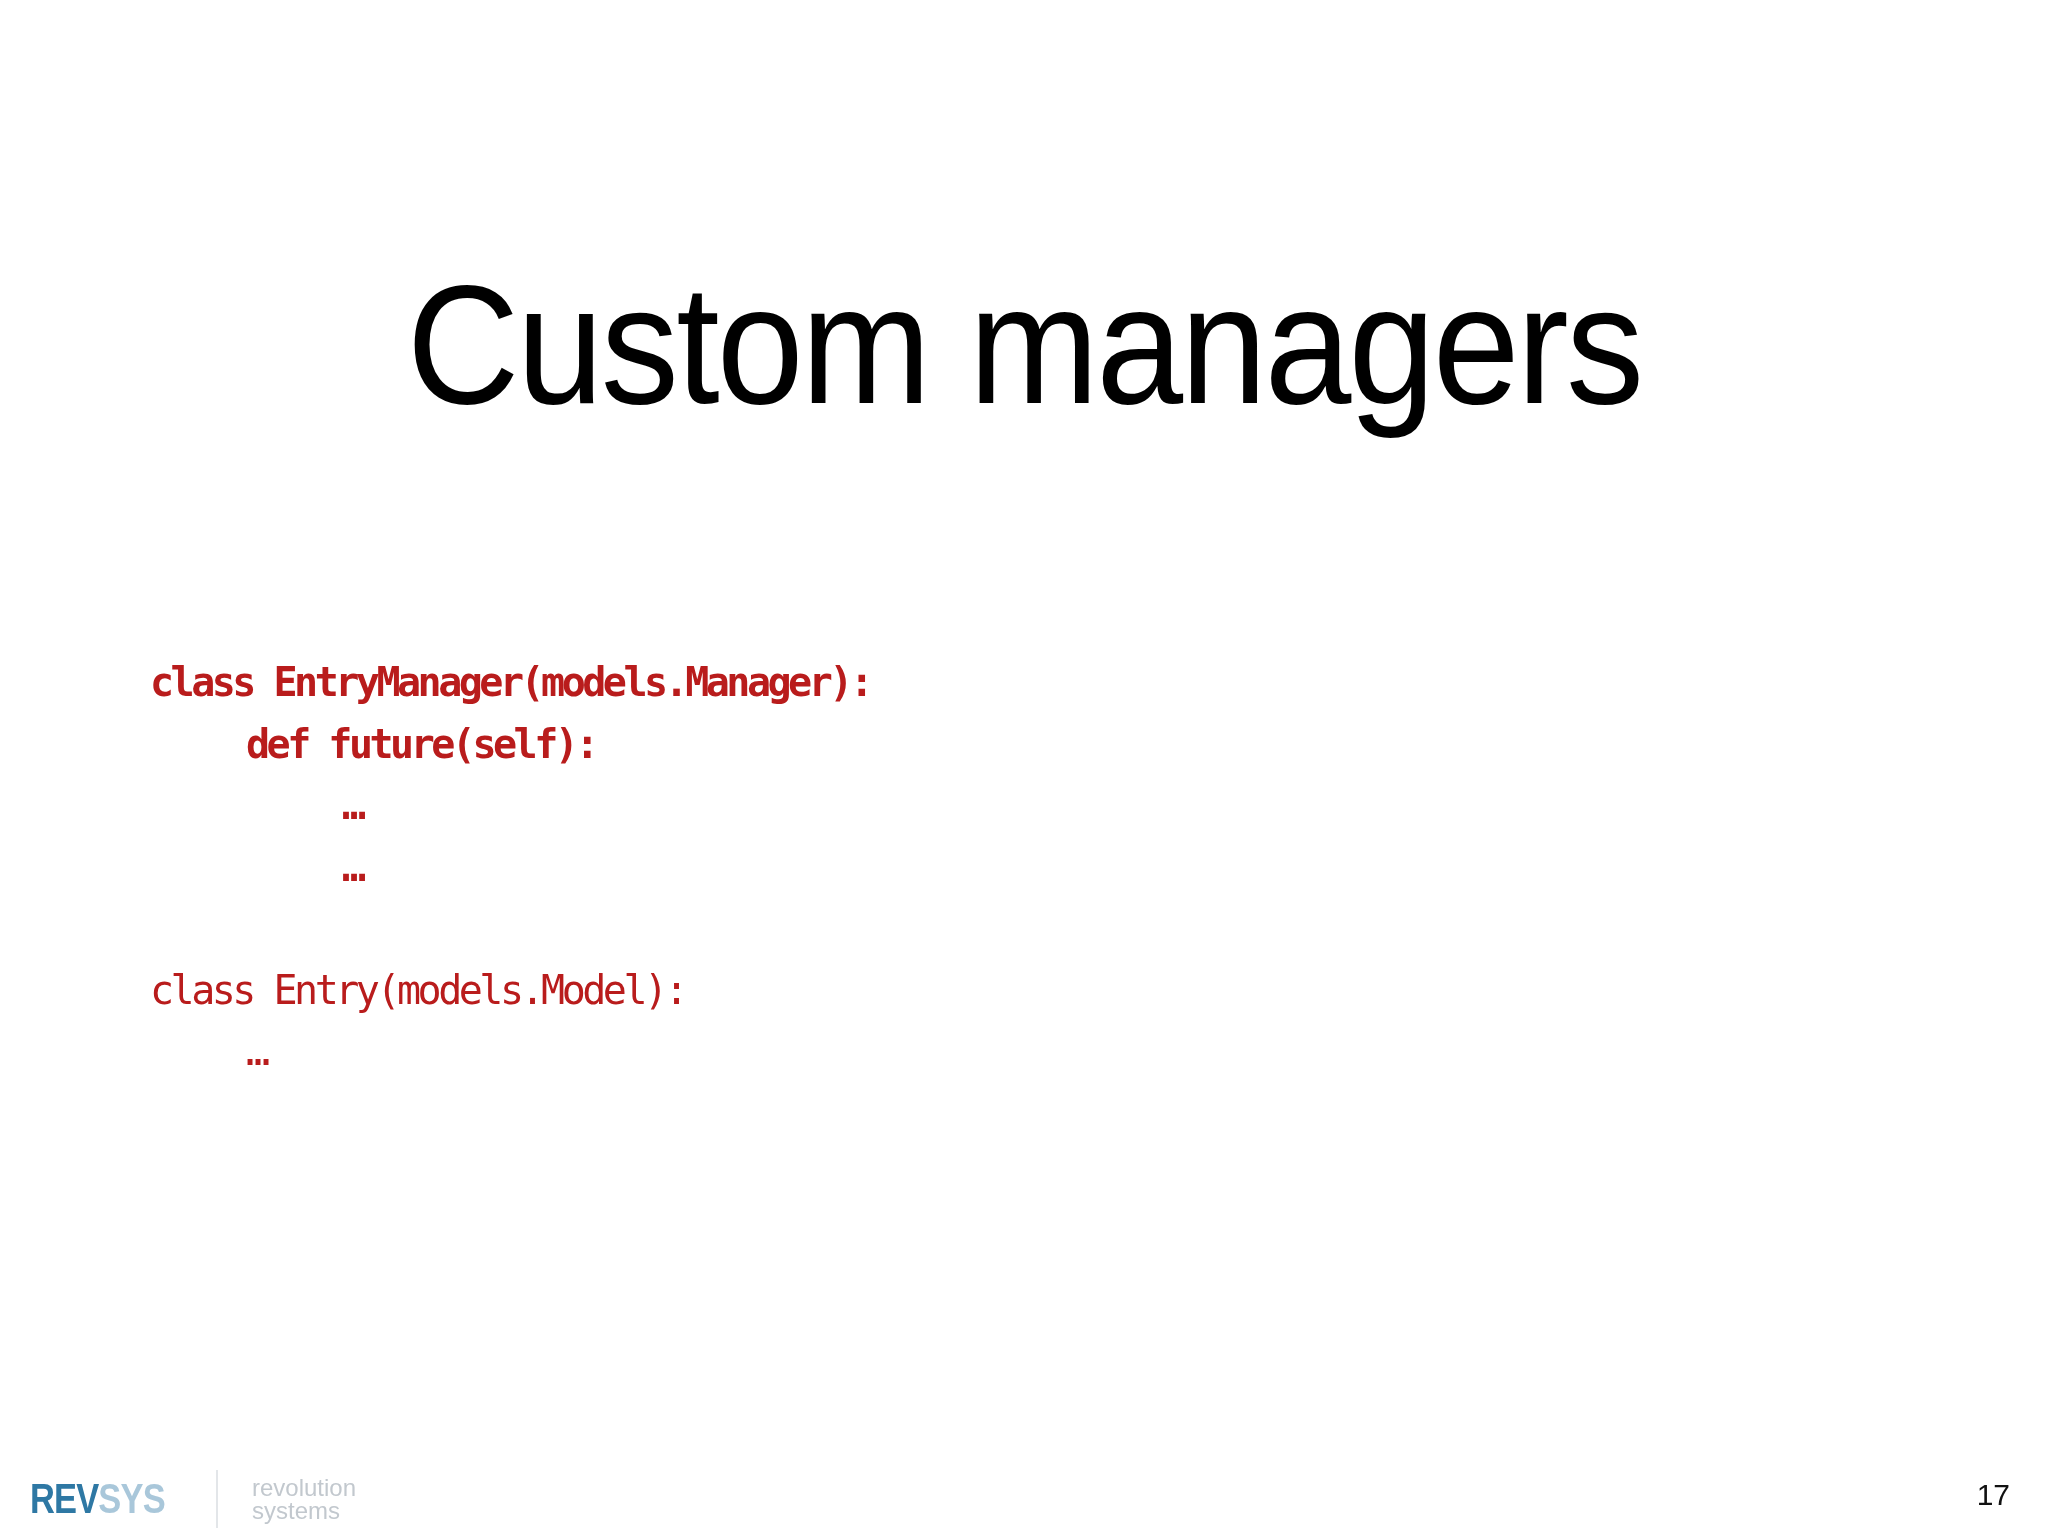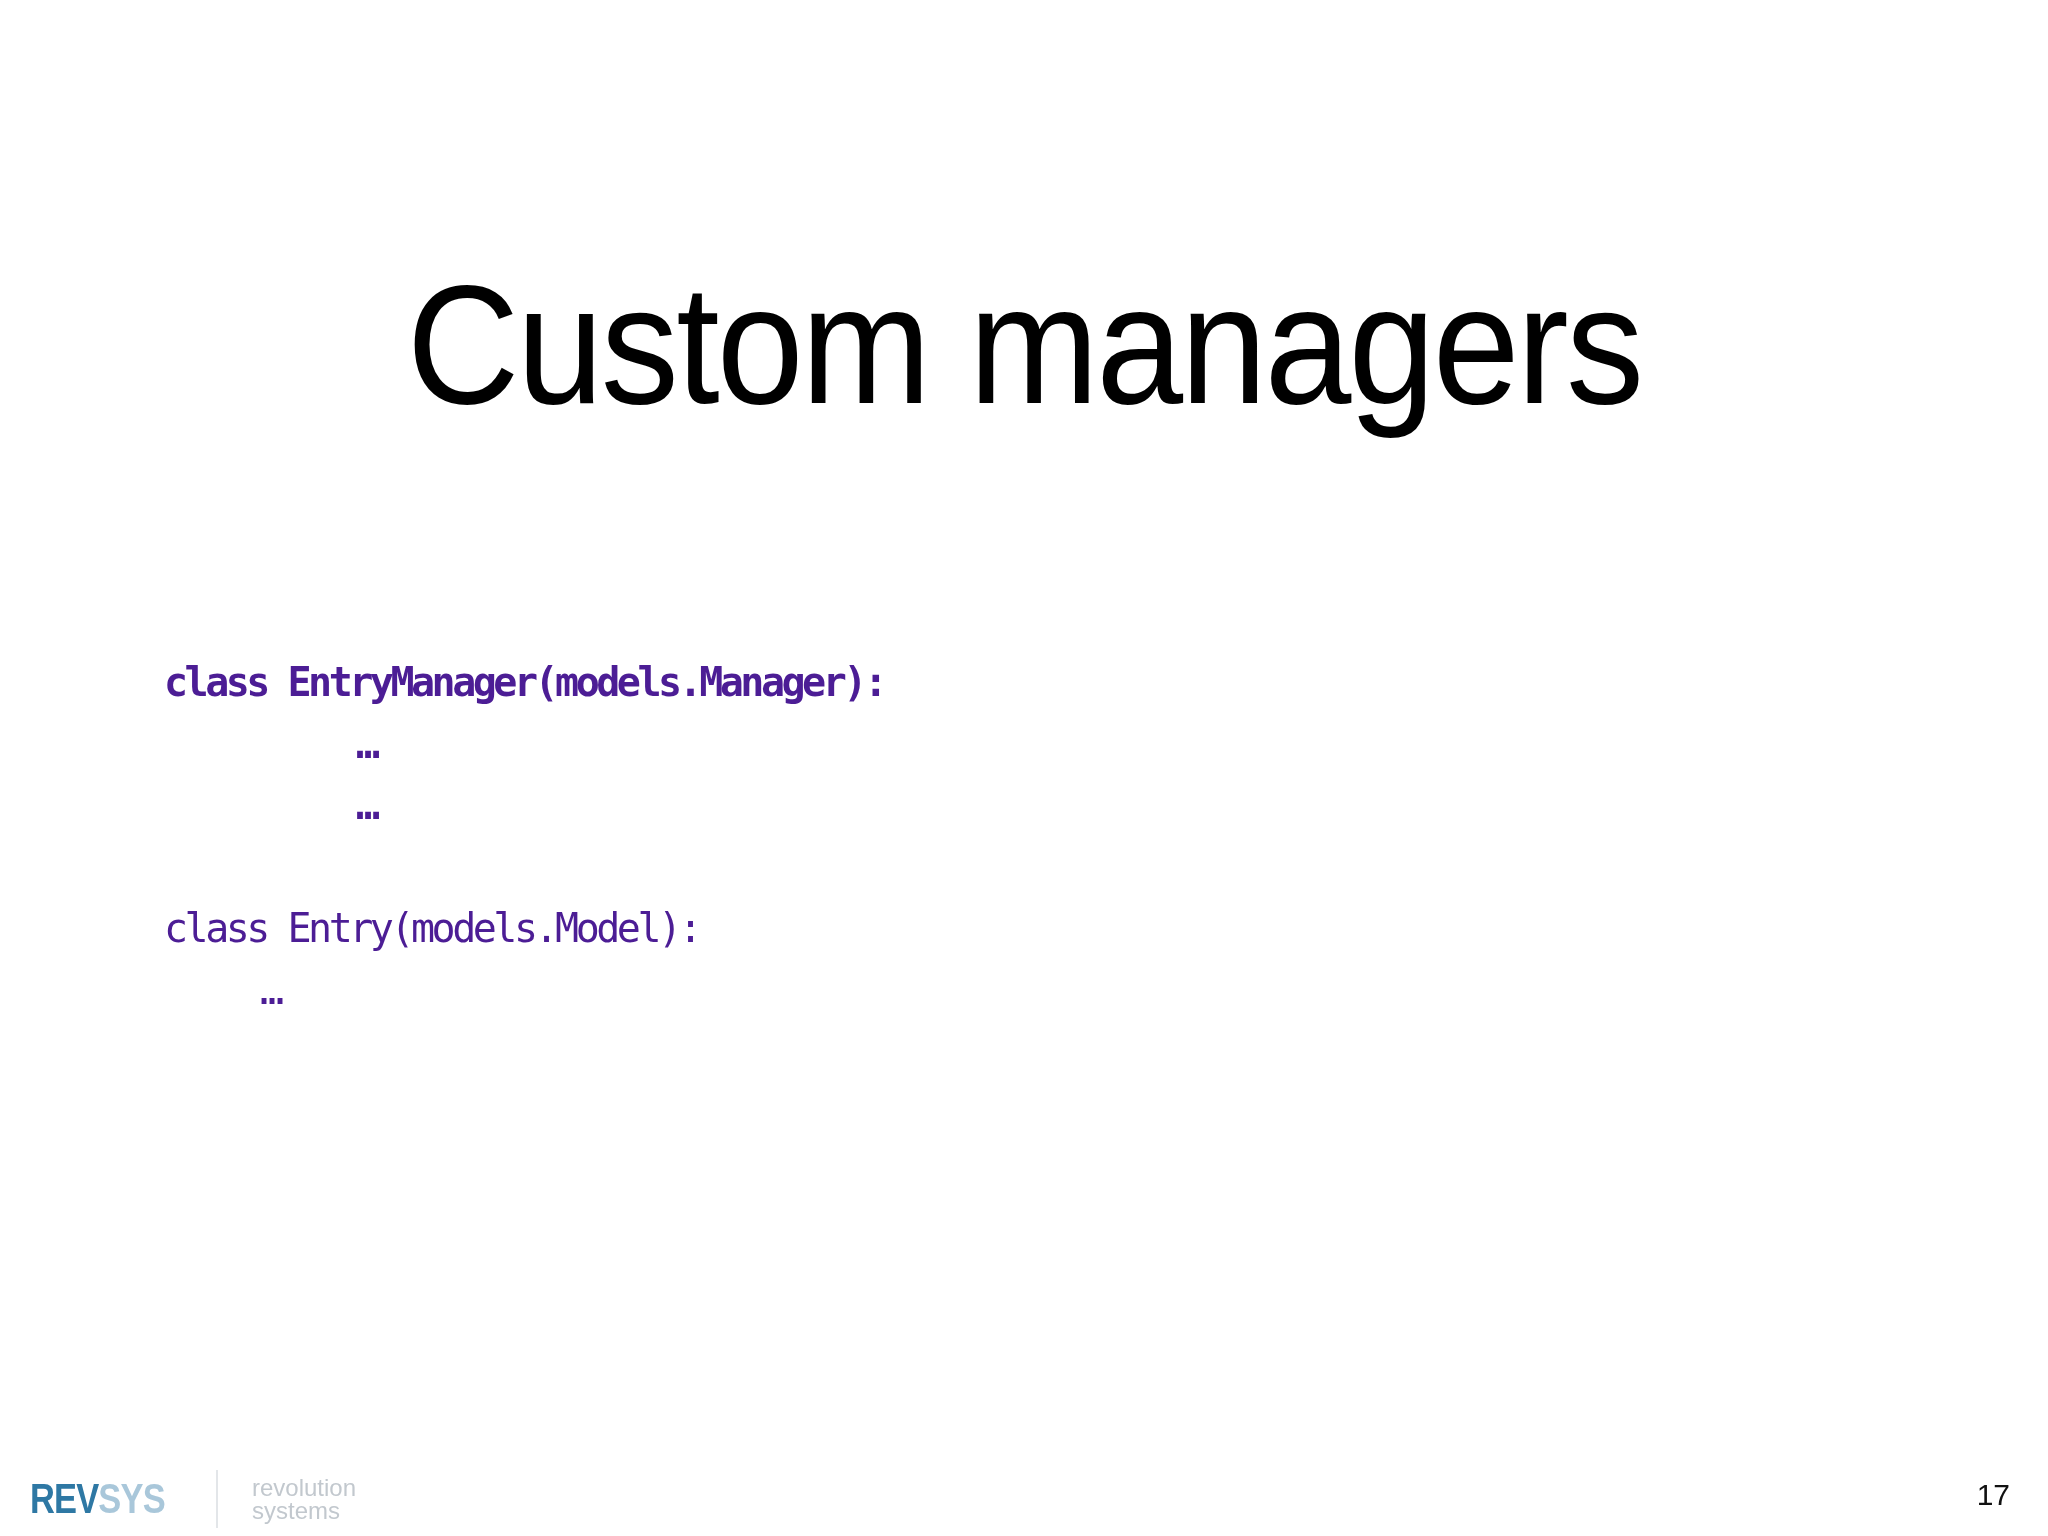--- a/index.html
+++ b/index.html
@@ -9,25 +9,25 @@
       font-family: "Liberation Sans", sans-serif; color: #000;
     }
     .title {
       position: absolute; left: 0; right: 0; top: 148px;
       text-align: center; font-size: 168px; line-height: 1;
       font-family: "Liberation Sans", sans-serif; font-weight: normal;
       letter-spacing: -3px;
       transform: scaleX(0.93); transform-origin: center;
     }
     .code {
-      position: absolute; left: 164px; top: 652px;
+      position: absolute; left: 150px; top: 652px;
       font-family: "DejaVu Sans Mono", monospace;
       font-size: 40px; line-height: 61.5px;
       letter-spacing: -3.5px;
-      color: #4c1d95;
+      color: #b91c1c;
     }
     .code .line { white-space: pre; height: 61.5px; }
     .code .bold { font-weight: bold; }
     .code .normal { font-weight: normal; }
     .code .ind1 { padding-left: 96px; }
     .code .ind2 { padding-left: 192px; }
     .logo {
       position: absolute; left: 30px; top: 1467px; height: 64px;
       display: flex; align-items: center; gap: 26px;
     }
@@ -48,20 +48,21 @@
       font-family: "Liberation Sans", sans-serif; font-size: 30px; color: #111;
     }
   </style>
 </head>
 <body>
 
 <h1 class="title">Custom managers</h1>
 
 <div class="code">
   <div class="line bold">class EntryManager(models.Manager):</div>
+  <div class="line bold ind1">def future(self):</div>
   <div class="line bold ind2">…</div>
   <div class="line bold ind2">…</div>
   <div class="line normal"></div>
   <div class="line normal">class Entry(models.Model):</div>
   <div class="line normal ind1">…</div>
   <div class="line normal"></div>
 </div>
 
 <div class="logo">
   <div class="brand">

